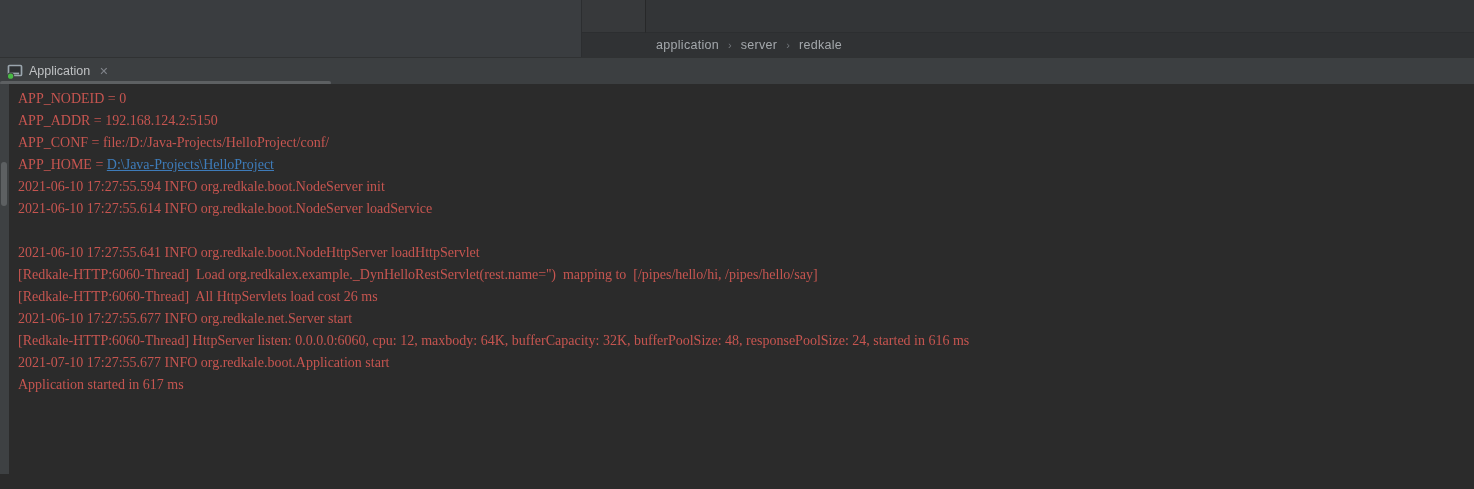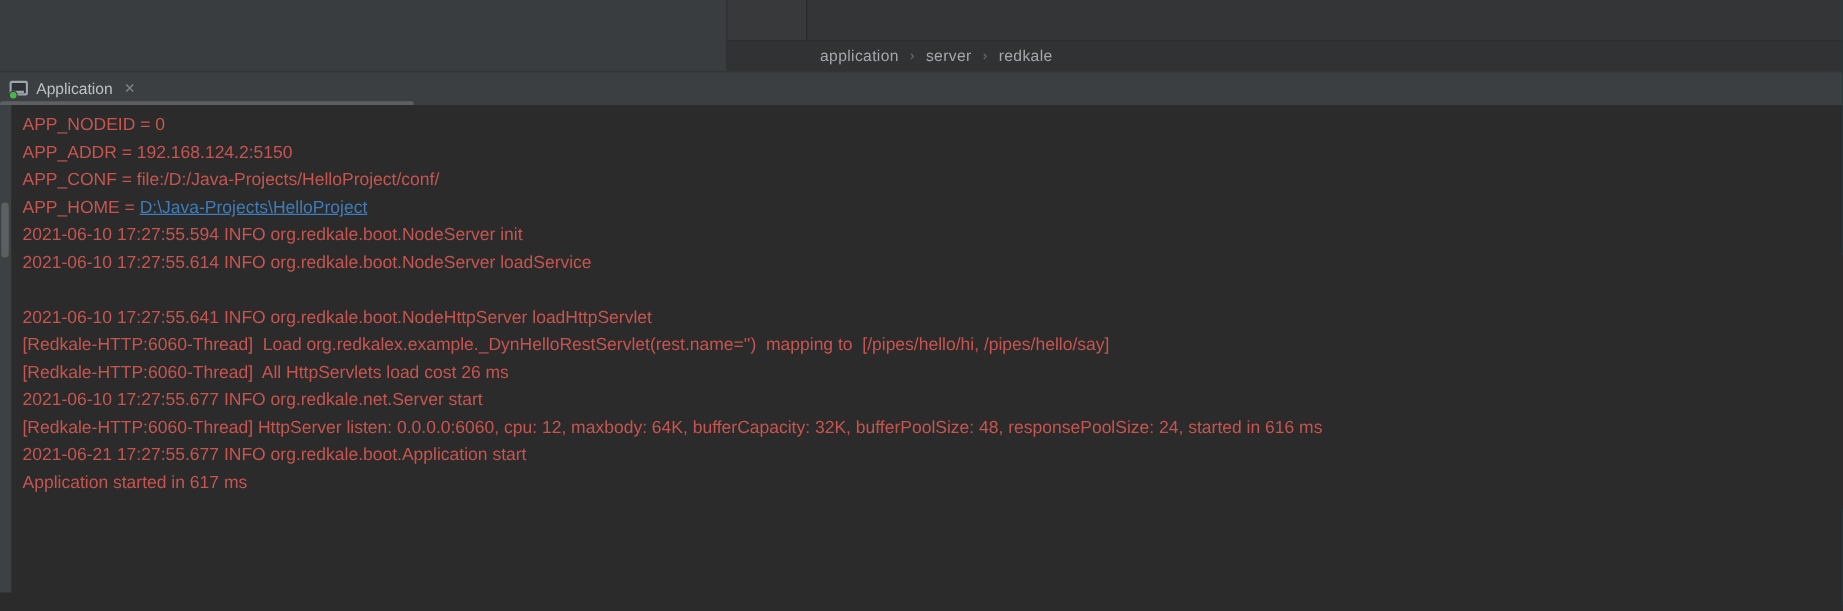--- a/index.html
+++ b/index.html
@@ -119,21 +119,21 @@
   .vscroll-thumb {
     position: absolute;
     left: 1px; top: 78px;
     width: 6px; height: 44px;
     background: #5d6062;
     border-radius: 3px;
   }
   .console-log {
     position: absolute;
     left: 18px; top: 4px;
-    font-family: Liberation Sans, sans-serif;
+    font-family: Liberation Serif, serif;
     font-size: 14px;
     line-height: 22px;
   }
   .log-line {
     white-space: pre;
     min-height: 22px;
   }
   .log-line .stderr { color: #c65550; }
   .log-line .link {
     color: #3e7cba;
@@ -185,18 +185,18 @@
         <div class="log-line"><span class="stderr">APP_CONF = file:/D:/Java-Projects/HelloProject/conf/</span></div>
         <div class="log-line"><span class="stderr">APP_HOME = </span><span class="link">D:\Java-Projects\HelloProject</span></div>
         <div class="log-line"><span class="stderr">2021-06-10 17:27:55.594 INFO org.redkale.boot.NodeServer init</span></div>
         <div class="log-line"><span class="stderr">2021-06-10 17:27:55.614 INFO org.redkale.boot.NodeServer loadService</span></div>
         <div class="log-line"><span class="stderr"></span></div>
         <div class="log-line"><span class="stderr">2021-06-10 17:27:55.641 INFO org.redkale.boot.NodeHttpServer loadHttpServlet</span></div>
         <div class="log-line"><span class="stderr">[Redkale-HTTP:6060-Thread]  Load org.redkalex.example._DynHelloRestServlet(rest.name='')  mapping to  [/pipes/hello/hi, /pipes/hello/say]</span></div>
         <div class="log-line"><span class="stderr">[Redkale-HTTP:6060-Thread]  All HttpServlets load cost 26 ms</span></div>
         <div class="log-line"><span class="stderr">2021-06-10 17:27:55.677 INFO org.redkale.net.Server start</span></div>
         <div class="log-line"><span class="stderr">[Redkale-HTTP:6060-Thread] HttpServer listen: 0.0.0.0:6060, cpu: 12, maxbody: 64K, bufferCapacity: 32K, bufferPoolSize: 48, responsePoolSize: 24, started in 616 ms</span></div>
-        <div class="log-line"><span class="stderr">2021-06-21 17:27:55.677 INFO org.redkale.boot.Application start</span></div>
+        <div class="log-line"><span class="stderr">2021-07-10 17:27:55.677 INFO org.redkale.boot.Application start</span></div>
         <div class="log-line"><span class="stderr">Application started in 617 ms</span></div>
       </div>
   </div>
 
 </div>
 
 </body></html>

